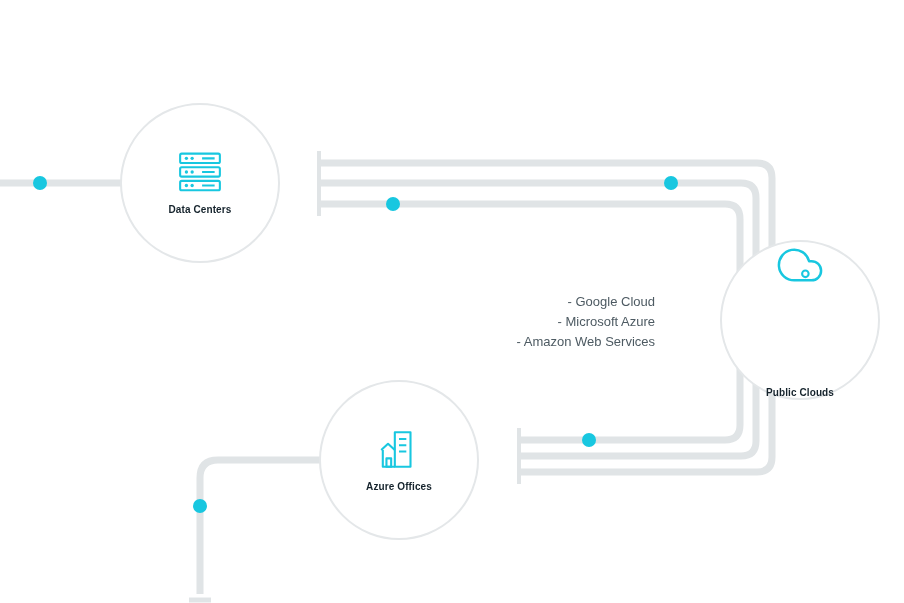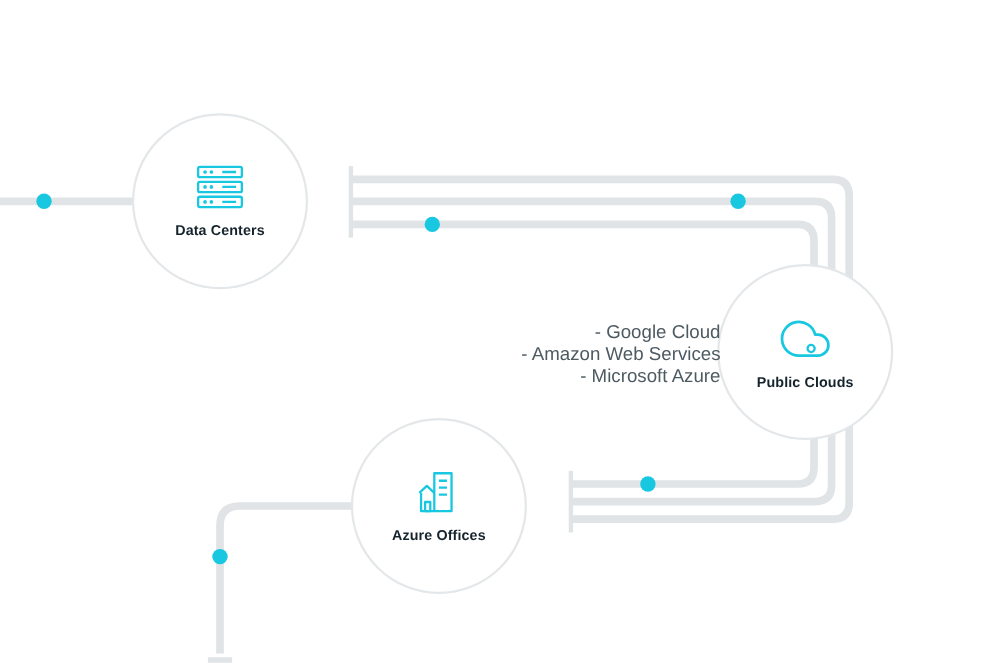--- a/index.html
+++ b/index.html
@@ -25,41 +25,41 @@
     background: #ffffff;
     border: 2px solid #e4e7e9;
     border-radius: 50%;
     display: flex;
     flex-direction: column;
     align-items: center;
     justify-content: center;
     gap: 9px;
   }
   .node-label {
-    font-size: 13px;
+    font-size: 10px;
     font-weight: bold;
     color: #15232c;
     letter-spacing: 0.1px;
     white-space: nowrap;
   }
   .node-icon { display: block; }
   .node-icon .stroke { fill: none; stroke: #18c7e0; stroke-width: 2; stroke-linejoin: round; }
   .node-icon .fill { fill: #18c7e0; stroke: none; }
 
   .node-dc { left: 120px; top: 103px; }
-  .node-pc { left: 652px; top: 240px; }
+  .node-pc { left: 720px; top: 240px; justify-content: space-between; }
   .node-bo { left: 319px; top: 380px; }
 
   .providers {
     position: absolute;
     right: 249px;
     top: 292px;
     width: 240px;
     text-align: right;
-    font-size: 17px;
+    font-size: 13px;
     line-height: 20px;
     color: #4d5a62;
   }
 </style>
 </head>
 <body>
 
 <div class="canvas">
 
   <svg class="wires" width="904" height="603" viewBox="0 0 904 603" xmlns="http://www.w3.org/2000/svg">
@@ -113,17 +113,17 @@
       <path class="stroke" d="M22 10.5h7M22 16.5h7M22 22.5h7"></path>
       <path class="stroke" d="M5 21l6.5-6 6.5 6"></path>
       <path class="stroke" d="M6.5 21v16H18"></path>
       <rect class="stroke" x="10" y="29" width="4.5" height="8"></rect>
     </svg>
     <div class="node-label">Azure Offices</div>
   </div>
 
   <div class="providers">
     <div>- Google Cloud</div>
+    <div>- Microsoft Azure</div>
     <div>- Amazon Web Services</div>
-    <div>- Microsoft Azure</div>
   </div>
 
 </div>
 
 </body></html>

